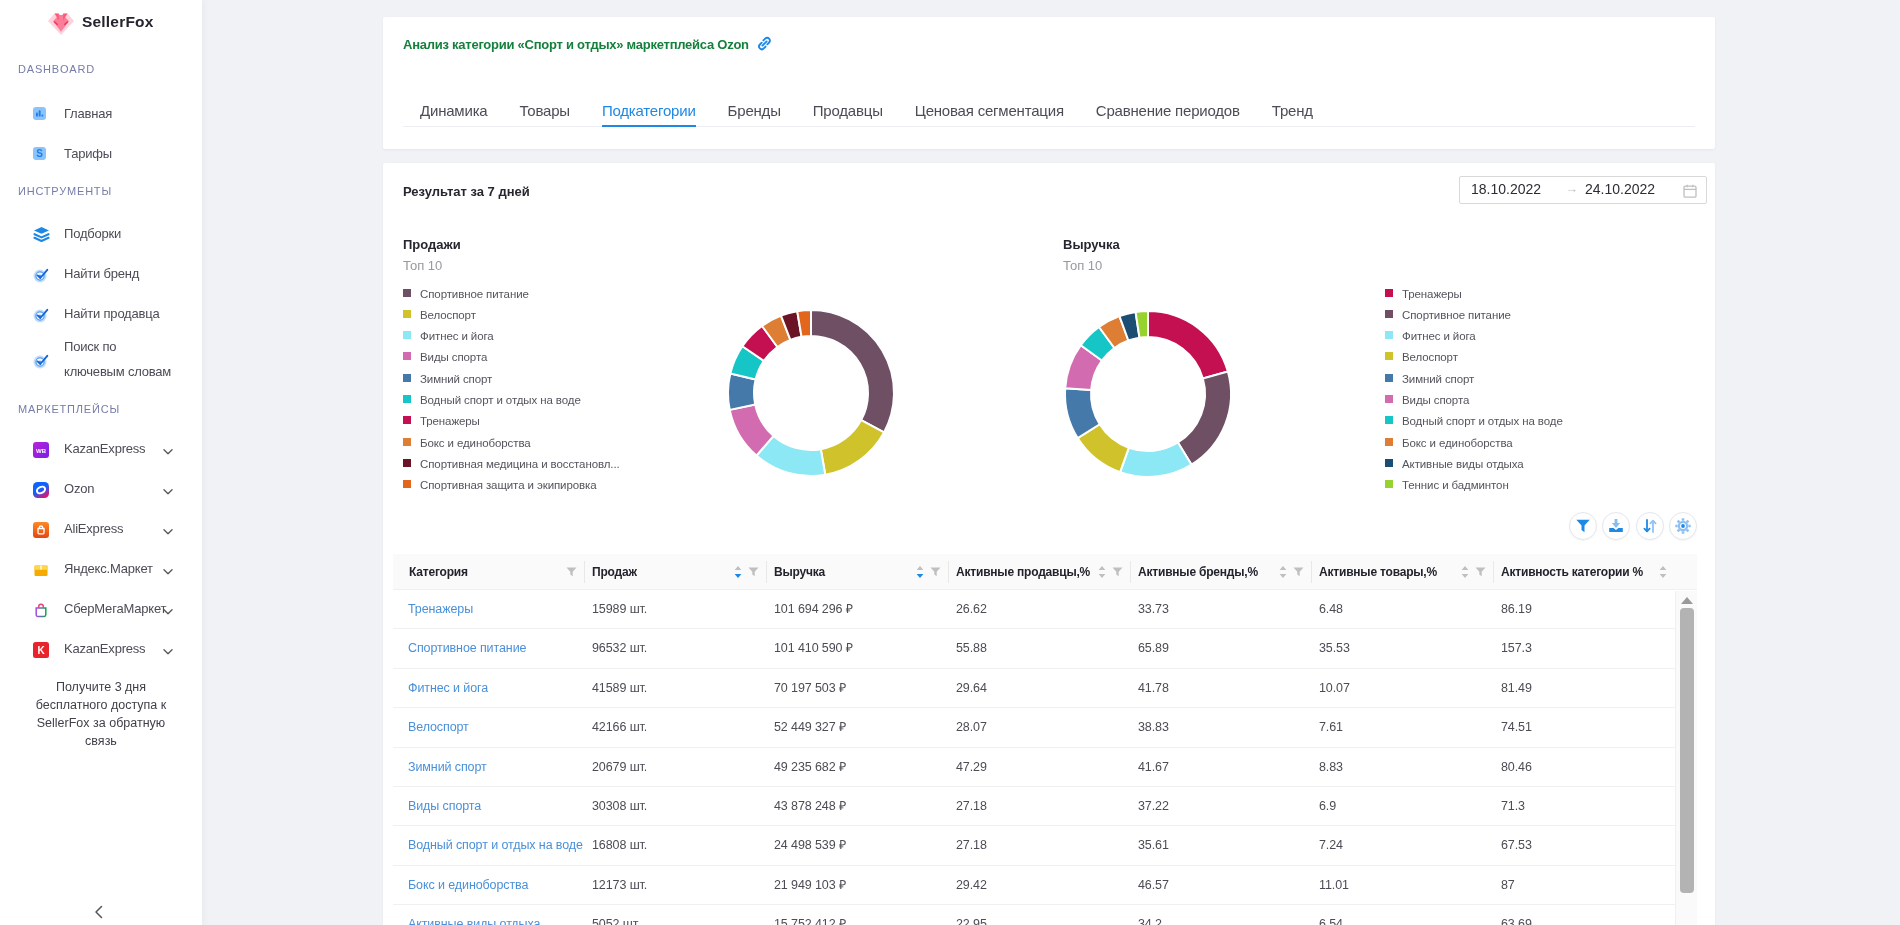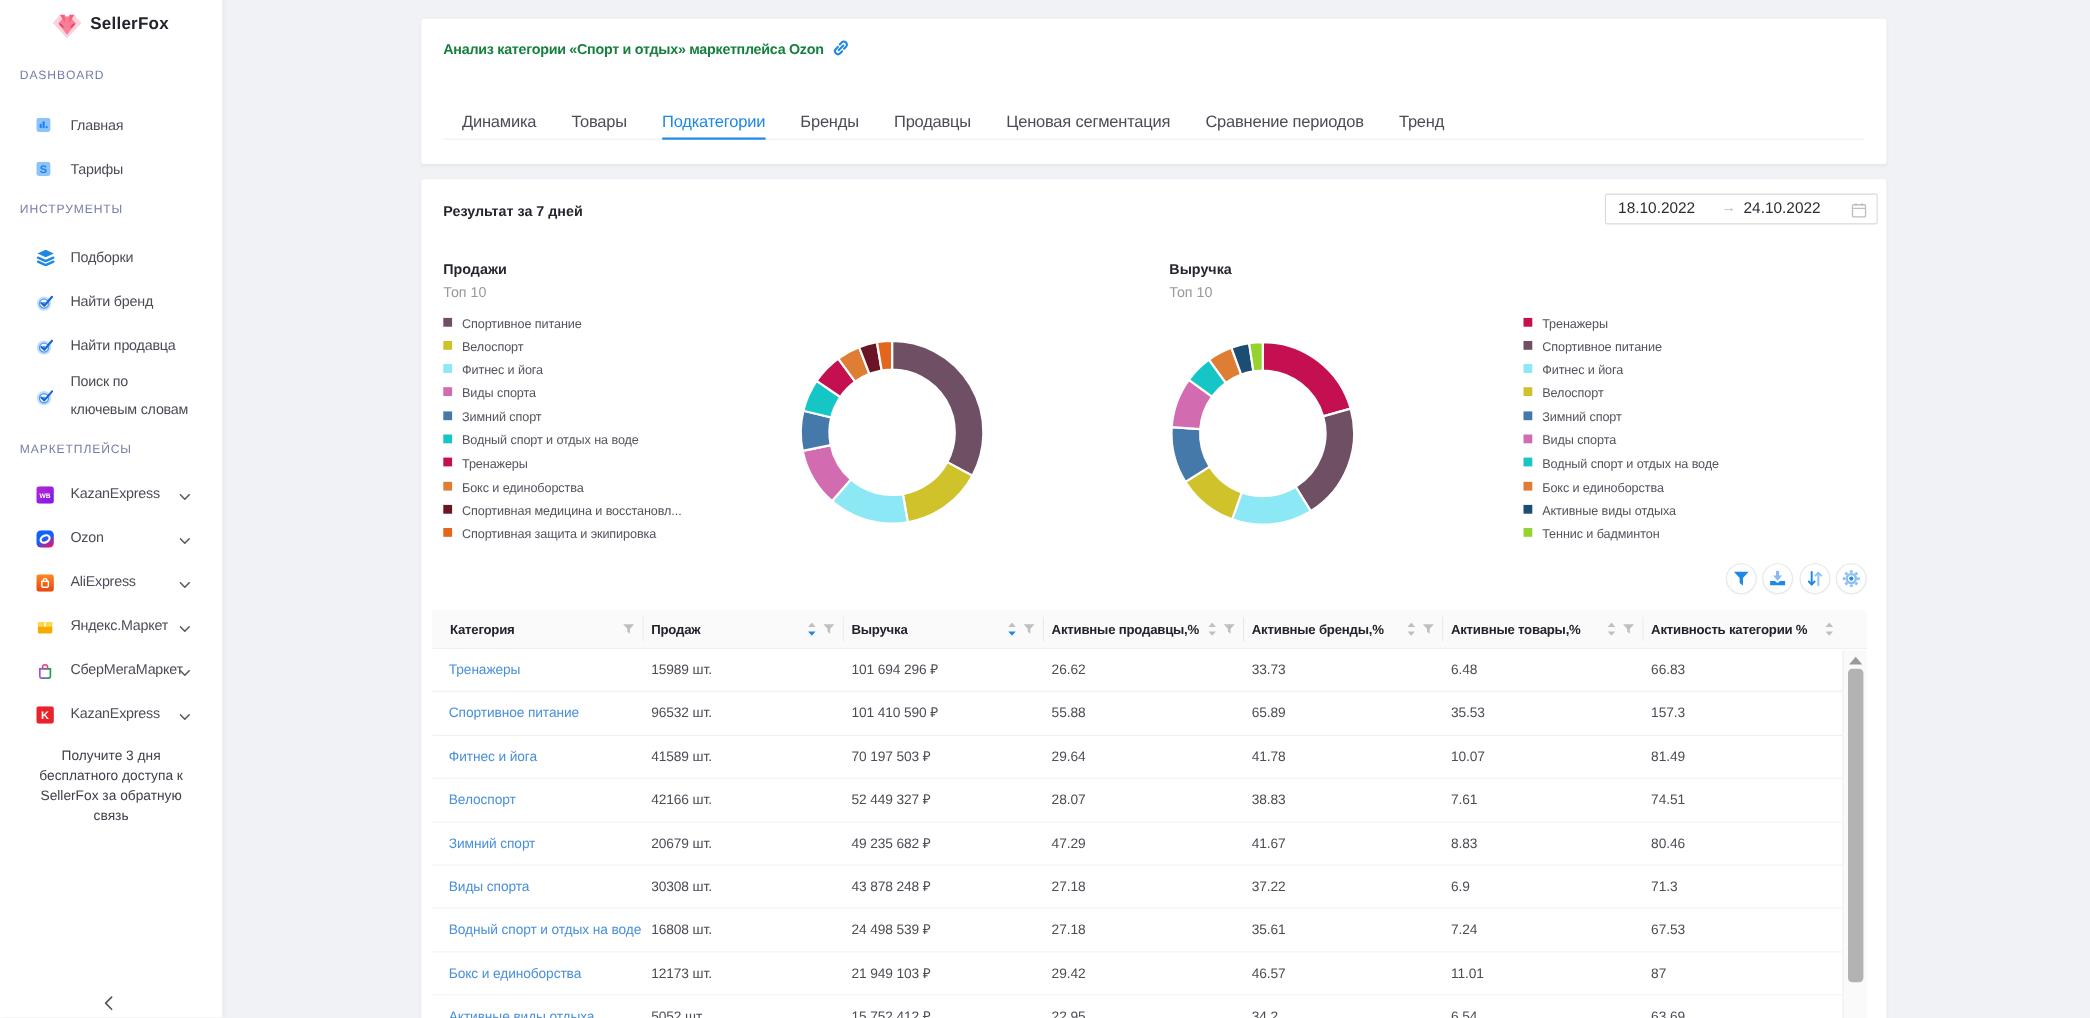--- a/index.html
+++ b/index.html
@@ -386,21 +386,21 @@
               <path d="M4 12 L7.4 8 H0.6 Z" fill="#bfbfbf"></path>
             </svg></span></div>
       </div>
     <div class="tr">
         <div class="td c0" style="width:191px"><a>Тренажеры</a></div>
         <div class="td" style="width:182px">15989 шт.</div>
         <div class="td" style="width:182px">101 694 296 ₽</div>
         <div class="td" style="width:182px">26.62</div>
         <div class="td" style="width:181px">33.73</div>
         <div class="td" style="width:182px">6.48</div>
-        <div class="td" style="width:182px">66.83</div>
+        <div class="td" style="width:182px">86.19</div>
       </div>
       <div class="tr">
         <div class="td c0" style="width:191px"><a>Спортивное питание</a></div>
         <div class="td" style="width:182px">96532 шт.</div>
         <div class="td" style="width:182px">101 410 590 ₽</div>
         <div class="td" style="width:182px">55.88</div>
         <div class="td" style="width:181px">65.89</div>
         <div class="td" style="width:182px">35.53</div>
         <div class="td" style="width:182px">157.3</div>
       </div>

